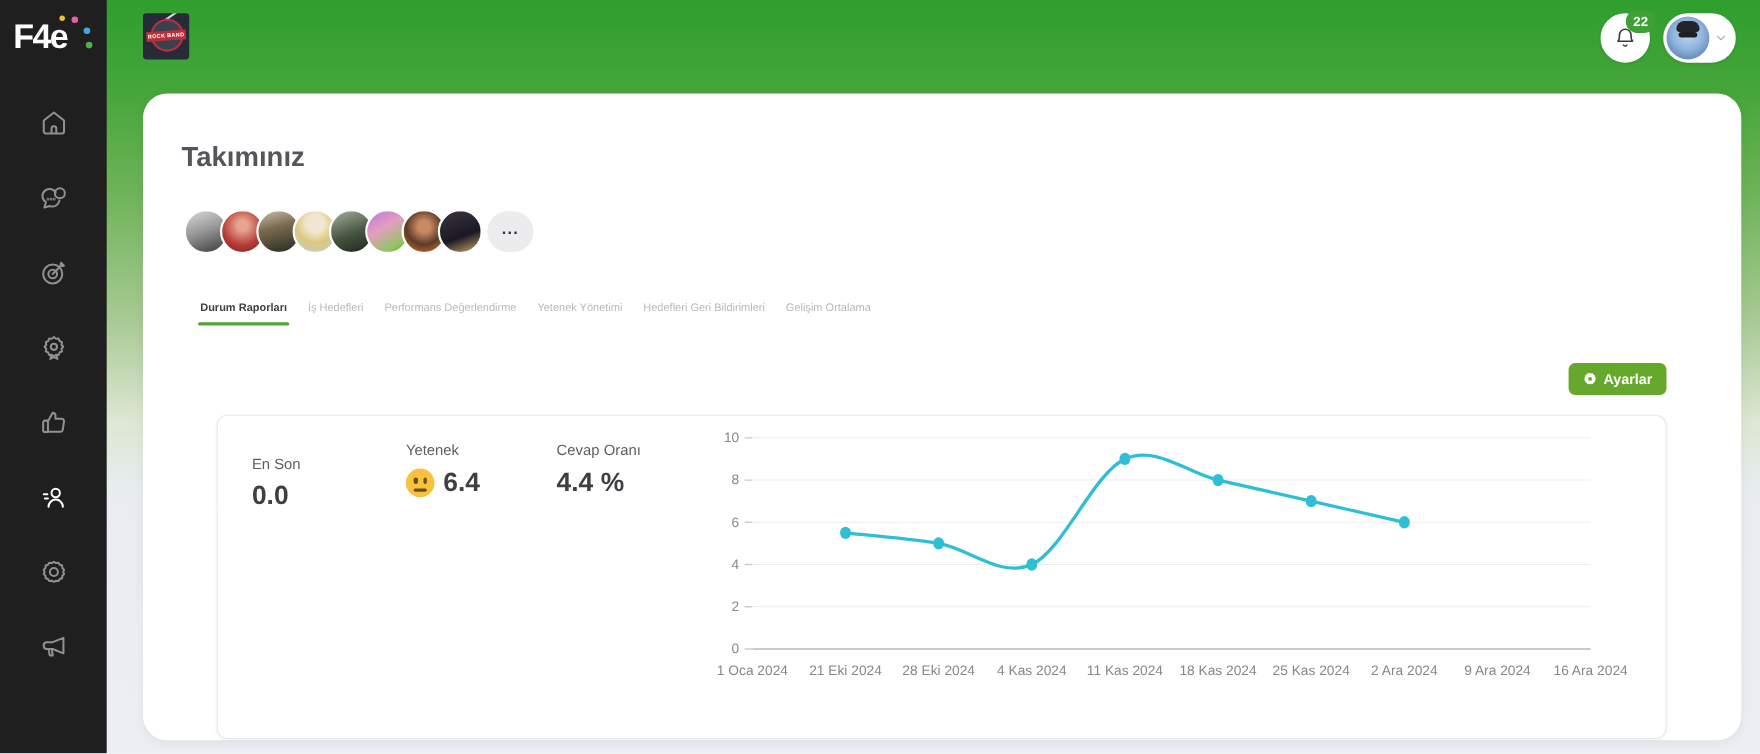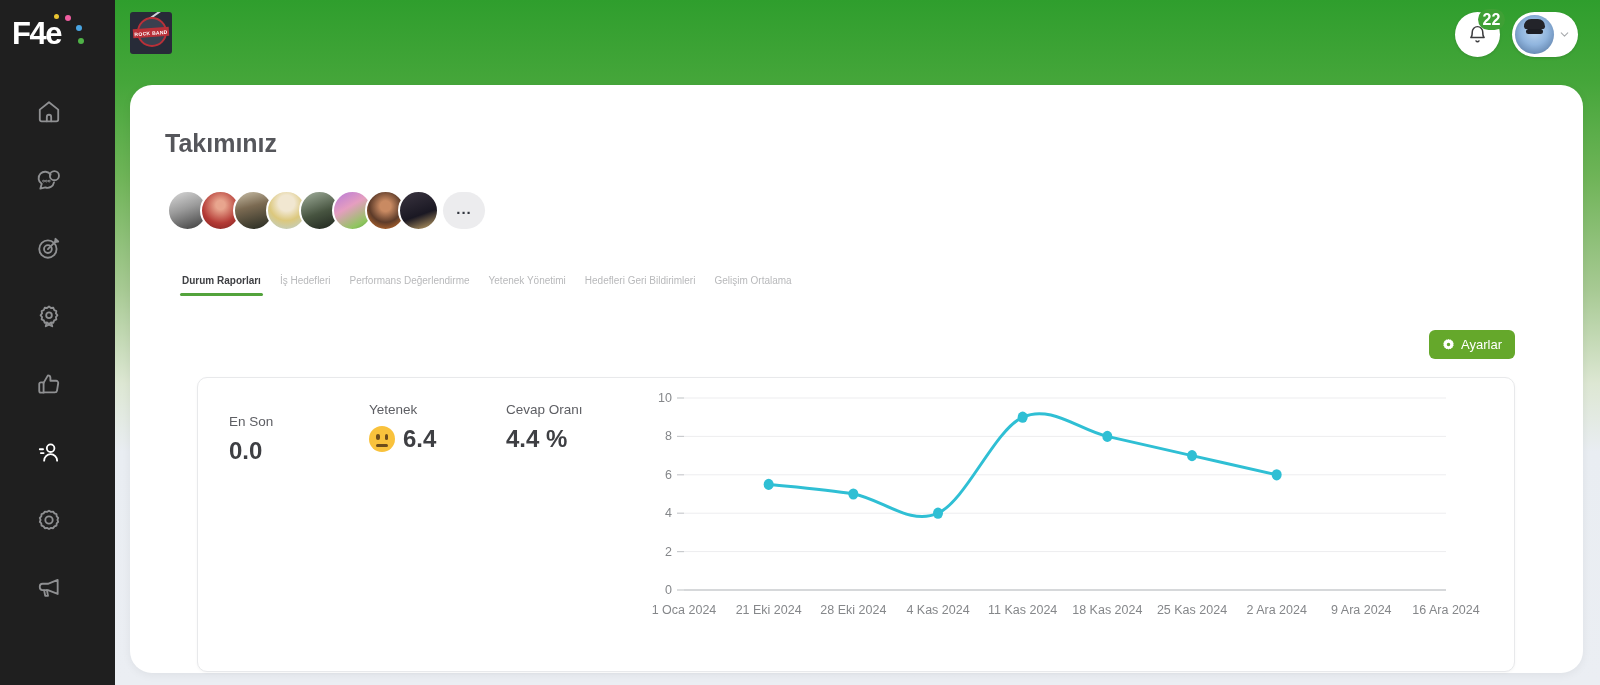--- a/index.html
+++ b/index.html
@@ -1,19 +1,19 @@
 <!DOCTYPE html>
 <html><head>
 <meta charset="utf-8">
 <style>
   html,body{margin:0;padding:0;background:#ebeef3;font-family:"Liberation Sans",sans-serif;}
   .page{position:relative;width:1600px;height:685px;overflow:hidden;
     background:linear-gradient(180deg,#2f9e2d 0%,#45a63a 12%,#6fb458 26%,#a6c992 42%,#dde7d3 56%,#e9edf2 66%,#ebeef3 100%);}
   
-  .sidebar{position:absolute;left:0;top:0;width:115px;height:685px;background:#1f1f1f;z-index:5;}
+  .sidebar{position:absolute;left:0;top:0;width:97px;height:685px;background:#1f1f1f;z-index:5;}
   .brand{position:relative;width:70px;height:44px;margin:12px 0 0 12px;}
   .brand-text{font-size:31px;font-weight:800;color:#fff;letter-spacing:-1.5px;line-height:44px;}
   .dot{position:absolute;border-radius:50%;}
   .dot-yellow{width:5px;height:5px;background:#e9c431;left:42px;top:2px;}
   .dot-pink{width:6px;height:6px;background:#ef5da0;left:53px;top:3px;}
   .dot-blue{width:6px;height:6px;background:#49a5e2;left:64px;top:13px;}
   .dot-green{width:6px;height:6px;background:#4fb247;left:66px;top:26px;}
   .nav{position:absolute;left:0;top:99px;width:97px;display:flex;flex-direction:column;align-items:center;gap:42px;}
   .nav-item{width:26px;height:26px;cursor:pointer;background:none;border:none;padding:0;}
   .nav-item svg{width:26px;height:26px;stroke:#8f9092;fill:none;stroke-width:1.7;stroke-linecap:round;stroke-linejoin:round;}
@@ -21,21 +21,21 @@
   
   .company-logo{position:absolute;left:130px;top:12px;width:42px;height:42px;border-radius:3px;background:#272b38;z-index:4;overflow:hidden;cursor:pointer;}
   .company-logo .rb-ring{position:absolute;left:7px;top:5px;width:26px;height:26px;border-radius:50%;border:2px solid #b93038;background:#39404f;}
   .company-logo .rb-band{position:absolute;left:3px;top:16px;width:36px;height:9px;background:#b93038;transform:rotate(-4deg);display:flex;align-items:center;justify-content:center;}
   .company-logo .rb-band span{font-size:5px;font-weight:700;color:#fff;letter-spacing:.3px;white-space:nowrap;}
   .company-logo .rb-guitar{position:absolute;left:8px;top:4px;width:28px;height:2px;background:#cfd3da;transform:rotate(-35deg);border-radius:1px;}
   .bell-btn{position:absolute;left:1455px;top:12px;width:45px;height:45px;border-radius:50%;background:#fff;border:none;cursor:pointer;
     display:flex;align-items:center;justify-content:center;box-shadow:0 1px 3px rgba(0,0,0,.12);z-index:4;}
   .bell-btn svg{width:21px;height:21px;stroke:#3c3c3e;fill:none;stroke-width:1.7;stroke-linecap:round;stroke-linejoin:round;}
   .notif-badge{position:absolute;top:-3px;right:-5px;min-width:21px;height:21px;padding:0 3px;border-radius:11px;background:#3fa035;
-    color:#fff;font-size:16px;font-weight:700;display:flex;align-items:center;justify-content:center;}
+    color:#fff;font-size:12px;font-weight:700;display:flex;align-items:center;justify-content:center;}
   .profile-pill{position:absolute;left:1512px;top:12px;width:66px;height:45px;border-radius:23px;background:#fff;border:none;cursor:pointer;
     display:flex;align-items:center;padding:0 4px 0 3px;box-shadow:0 1px 3px rgba(0,0,0,.12);z-index:4;}
   .profile-avatar{position:relative;width:39px;height:39px;border-radius:50%;flex:0 0 auto;
     background:radial-gradient(circle at 50% 42%,#bcd5ef 0%,#90b5de 45%,#4c6c96 100%);overflow:hidden;}
   .profile-avatar::before{content:"";position:absolute;left:9px;top:4px;width:21px;height:10px;border-radius:10px 10px 4px 4px;background:#23242a;}
   .profile-avatar::after{content:"";position:absolute;left:11px;top:14px;width:17px;height:5px;border-radius:3px;background:#1d1e24;}
   .profile-pill svg{width:13px;height:13px;stroke:#a9abae;fill:none;stroke-width:2;stroke-linecap:round;stroke-linejoin:round;margin-left:4px;}
   
   .content-card{position:absolute;left:130px;top:85px;width:1453px;height:588px;background:#fff;border-radius:22px;
     box-shadow:0 2px 10px rgba(0,0,0,.06);z-index:2;}
@@ -50,21 +50,21 @@
   .av6{background:linear-gradient(150deg,#b779d8 0%,#e59ec0 40%,#90c560 80%,#5d9e3f 100%);}
   .av7{background:radial-gradient(circle at 50% 38%,#c98a62 18%,#5d3b29 55%,#e07b2d 100%);}
   .av8{background:linear-gradient(160deg,#3b3541 0%,#1a1823 60%,#c9a86a 100%);}
   .overflow-chip{width:42px;height:37px;border-radius:19px;background:#ececee;border:none;cursor:pointer;margin-left:12px;
     font-size:15px;font-weight:700;color:#33373f;letter-spacing:1px;display:flex;align-items:center;justify-content:center;padding-bottom:6px;}
   .tabs{position:absolute;left:50px;top:190px;display:flex;gap:15px;}
   .tab{position:relative;background:none;border:none;cursor:pointer;font-family:inherit;font-size:10px;color:#b8b9bb;padding:0 2px 10px 2px;white-space:nowrap;}
   .tab.active{color:#3f4044;font-weight:700;}
   .tab.active::after{content:"";position:absolute;left:0;right:0;bottom:0;height:3px;border-radius:2px;background:#53a33c;}
   .settings-btn{position:absolute;right:68px;top:245px;height:29px;padding:0 13px;border:none;border-radius:6px;background:#65a82b;
-    color:#fff;font-family:inherit;font-size:13px;font-weight:400;display:flex;align-items:center;gap:6px;cursor:pointer;}
+    color:#fff;font-family:inherit;font-size:13px;font-weight:700;display:flex;align-items:center;gap:6px;cursor:pointer;}
   .settings-btn svg{width:13px;height:13px;fill:#fff;}
   
   .chart-card{position:absolute;left:67px;top:292px;width:1316px;height:293px;background:#fff;border:1px solid #e8e9eb;border-radius:10px;
     box-shadow:0 1px 3px rgba(0,0,0,.04);}
   .stat-col{position:absolute;top:24px;}
   .stat-label{font-size:13.5px;color:#5d5e63;}
   .stat-value{margin-top:8px;display:flex;align-items:center;gap:8px;font-size:24px;font-weight:700;color:#3e3f43;text-align:right;}
   .emoji-face{position:relative;width:26px;height:26px;border-radius:50%;background:#f9c23c;flex:0 0 auto;}
   .emoji-face i{position:absolute;top:8px;width:3.5px;height:6px;border-radius:2px;background:#6d4c1b;}
   .emoji-face i.l{left:7px;} .emoji-face i.r{right:7px;}

